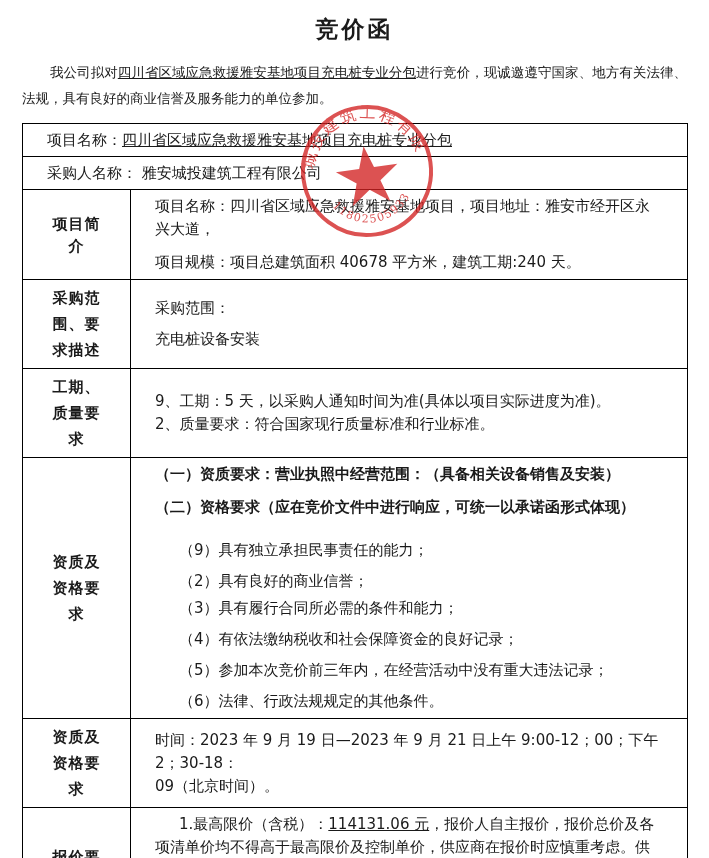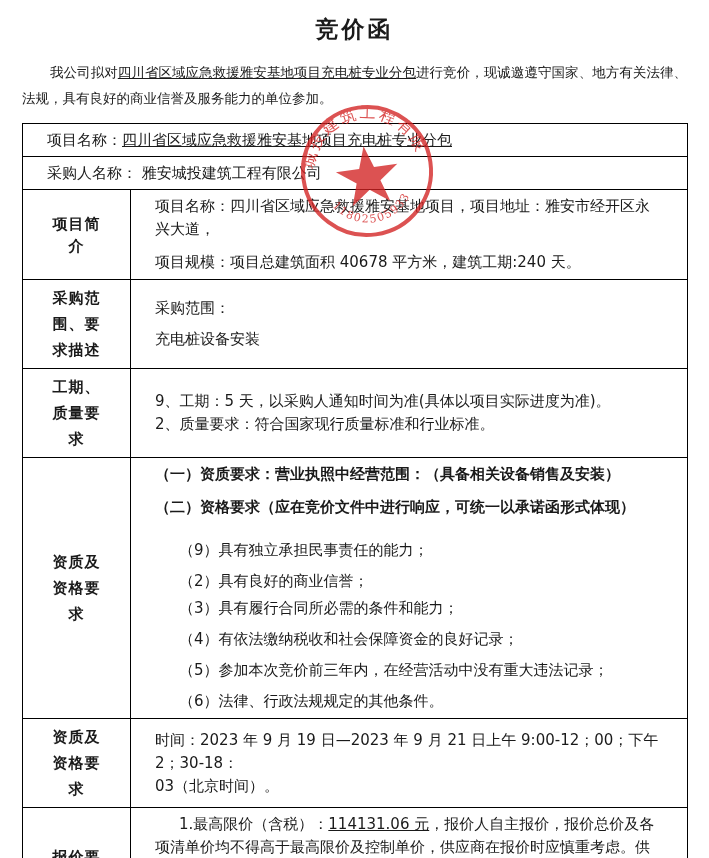--- a/index.html
+++ b/index.html
@@ -157,21 +157,21 @@
           <span class="listline ind" style="margin-bottom:8px;">（3）具有履行合同所必需的条件和能力；</span>
           <span class="listline ind" style="margin-bottom:8px;">（4）有依法缴纳税收和社会保障资金的良好记录；</span>
           <span class="listline ind" style="margin-bottom:8px;">（5）参加本次竞价前三年内，在经营活动中没有重大违法记录；</span>
           <span class="listline ind">（6）法律、行政法规规定的其他条件。</span>
         </td>
       </tr>
       <tr>
         <td class="label two-line">资质及资格要求</td>
         <td colspan="3" style="height:50px;">
           <span class="listline">时间：2023 年 9 月 19 日—2023 年 9 月 21 日上午 9:00-12；00；下午 2；30-18：</span>
-          <span class="listline">03（北京时间）。</span>
+          <span class="listline">09（北京时间）。</span>
         </td>
       </tr>
       <tr>
         <td class="label">报价要求</td>
         <td colspan="3" style="height:110px; vertical-align:top;">
           <span class="listline ind"><span>1.最高限价（含税）：</span><span class="ul">114131.06 元</span><span>，报价人自主报价，报价总价及各项清单价均不得高于最高限价及控制单价，供应商在报价时应慎重考虑。供应商按照竞价函及报价清单附件要求报价，报价单位私自变更实质性内容，采购人有权拒绝(采购人认可的除外)。</span></span>
 
         </td>
       </tr>
     </tbody>

